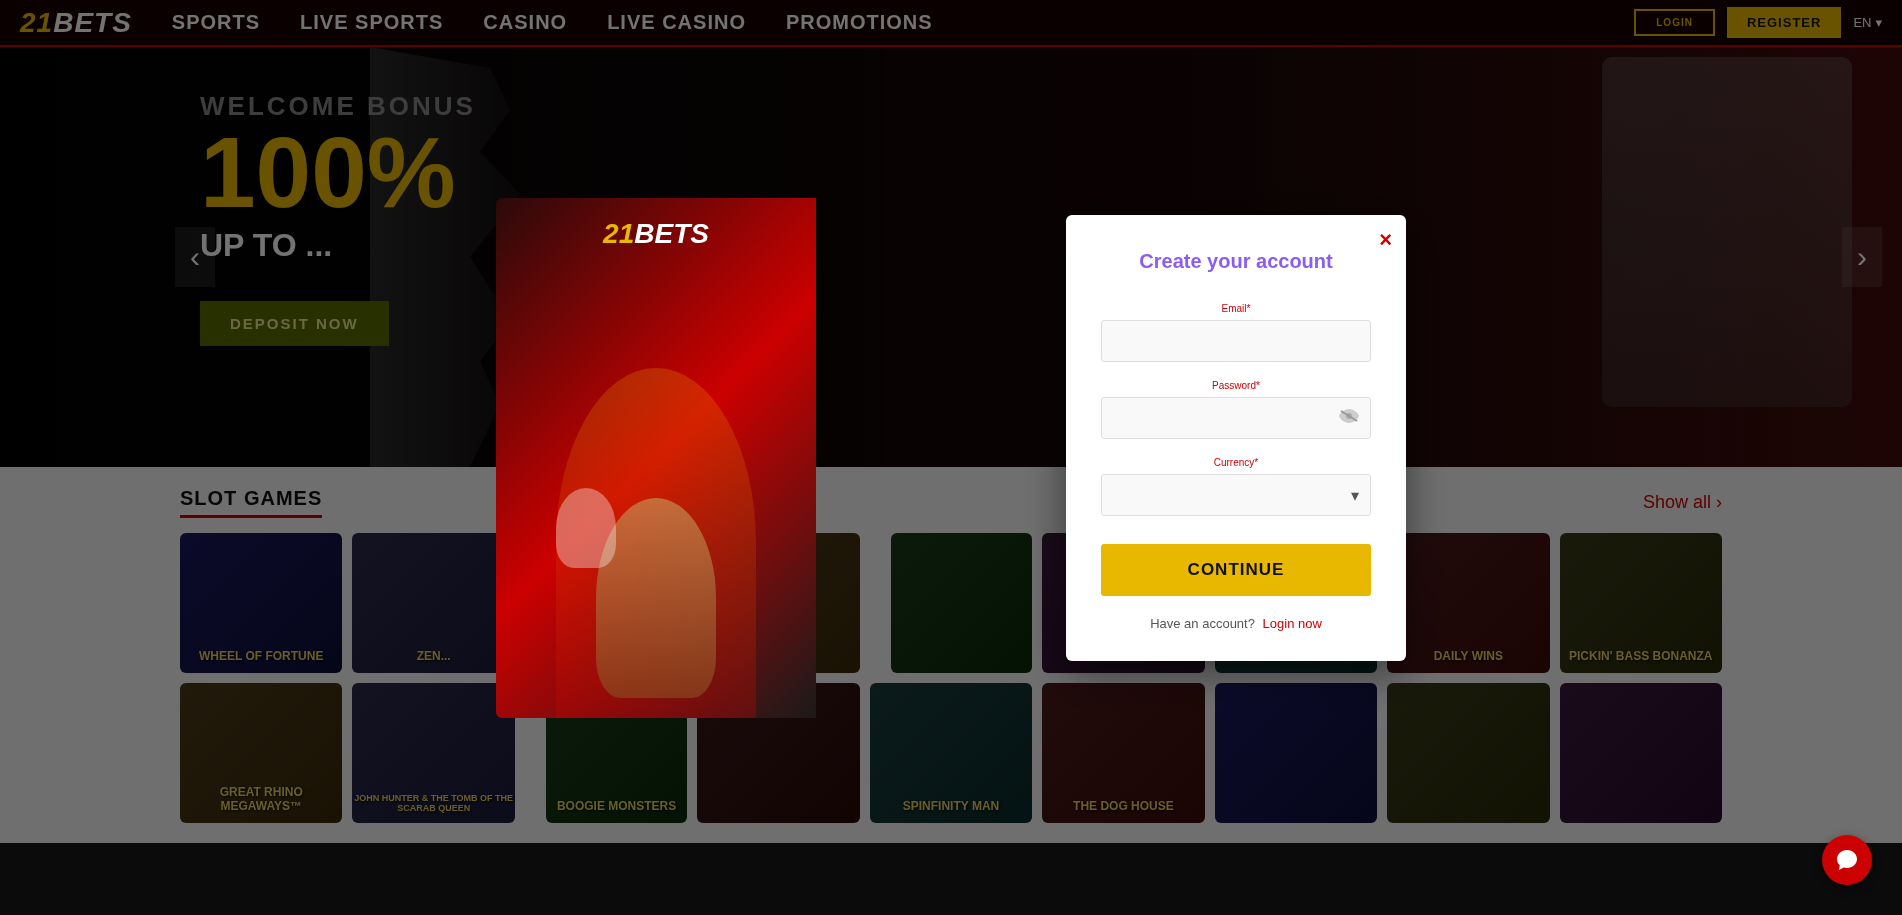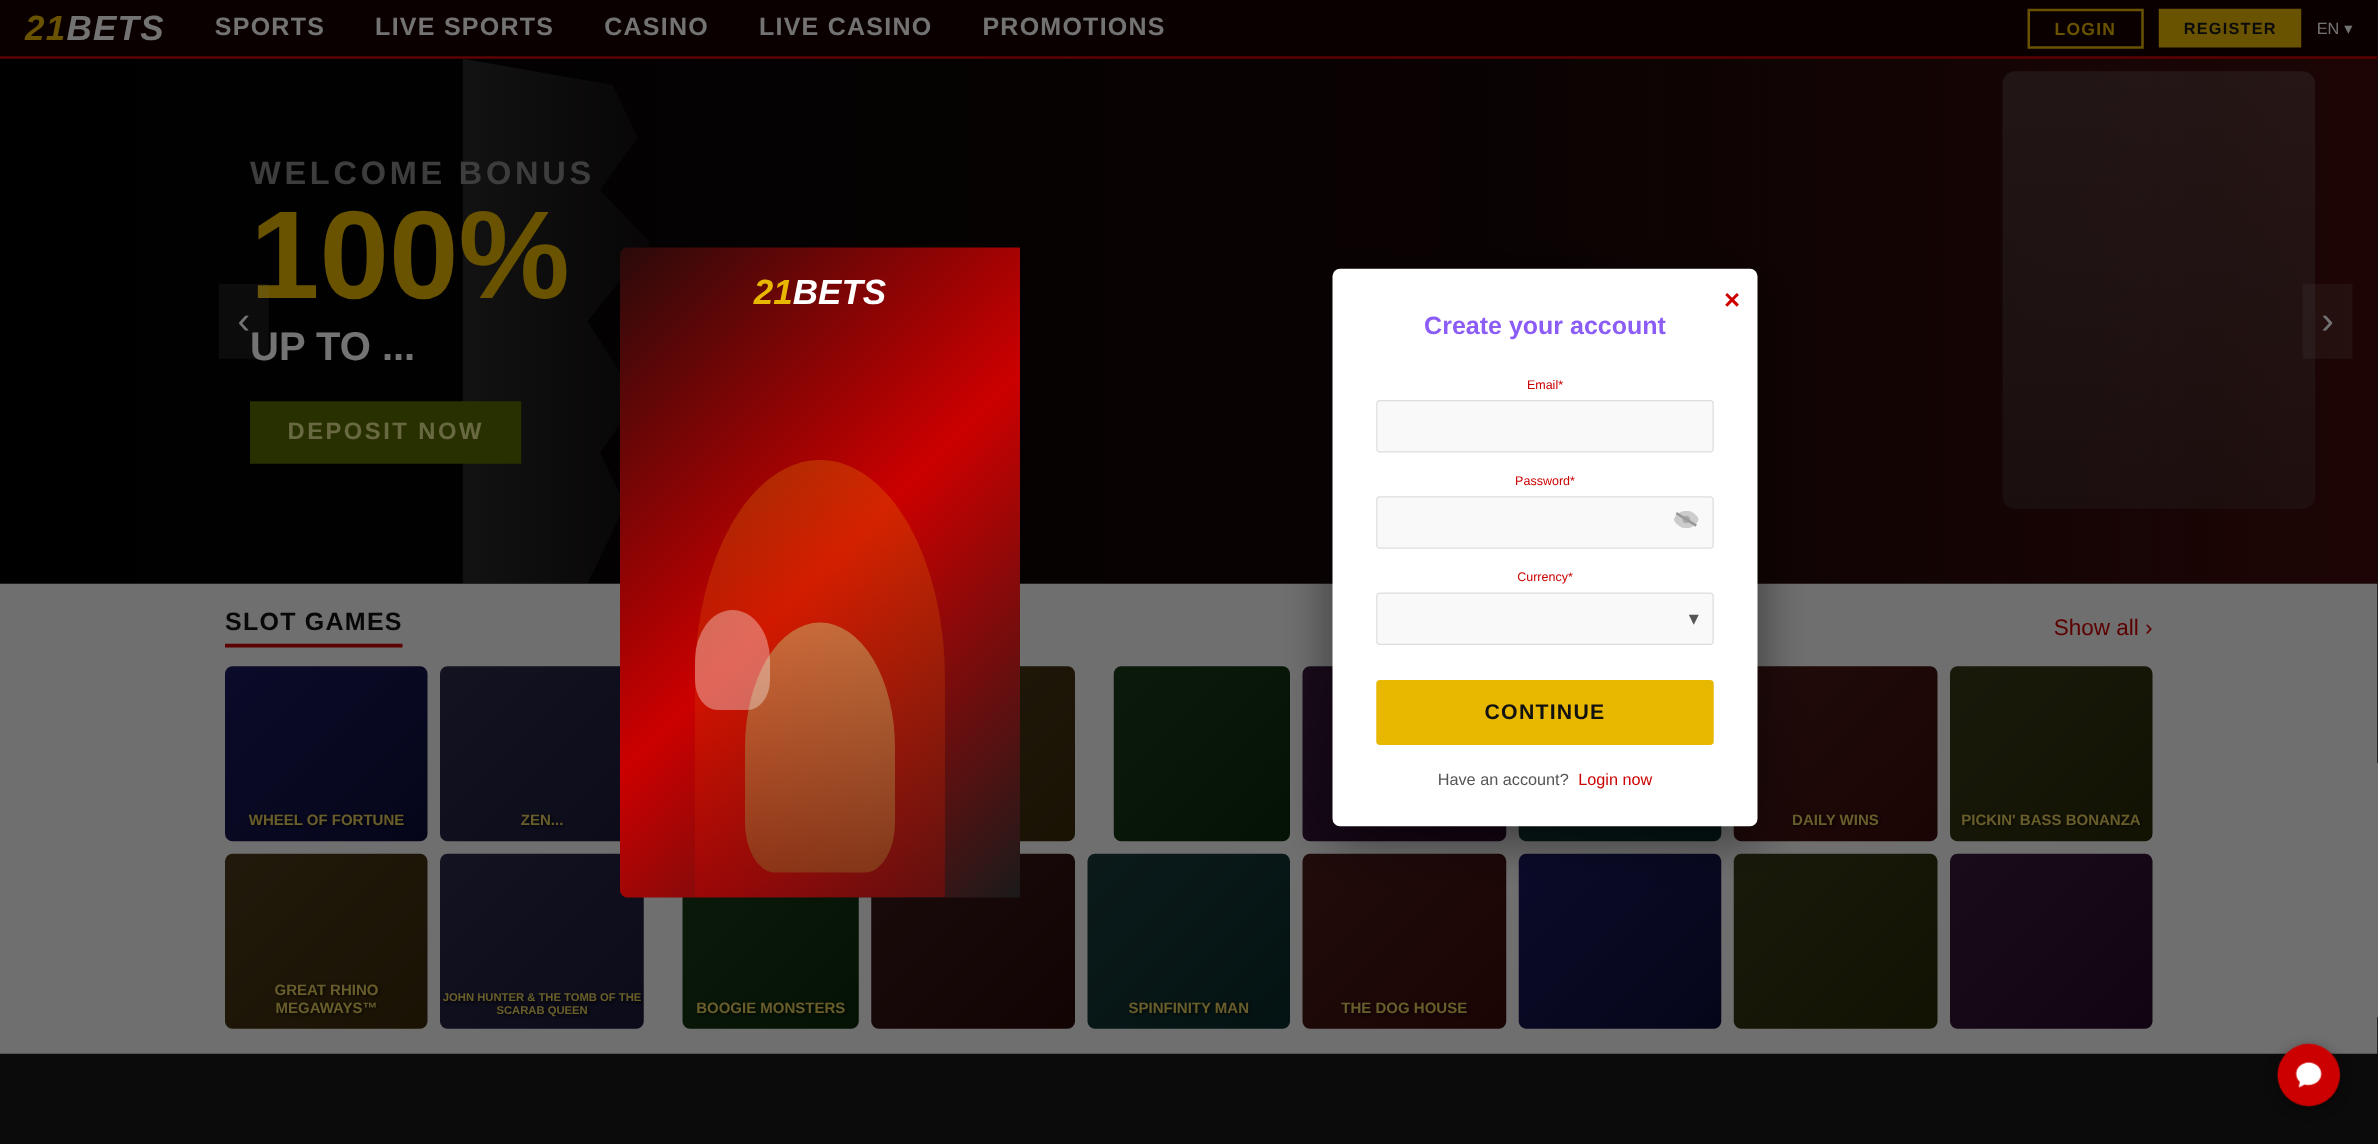--- a/index.html
+++ b/index.html
@@ -46,21 +46,21 @@
     .header-right {
       display: flex;
       align-items: center;
       gap: 12px;
     }
     .btn-login {
       border: 2px solid #e8b800;
       color: #e8b800;
       background: transparent;
       padding: 6px 20px;
-      font-size: 14px;
+      font-size: 10px;
       font-weight: 700;
       cursor: pointer;
       letter-spacing: 1px;
     }
     .btn-register {
       background: #e8b800;
       color: #1a1a1a;
       border: none;
       padding: 8px 20px;
       font-size: 13px;
@@ -86,21 +86,21 @@
     }
     .hero-bg {
       position: absolute;
       inset: 0;
       background: 
         linear-gradient(to right, rgba(0,0,0,0.9) 0%, rgba(0,0,0,0.4) 50%, rgba(0,0,0,0.5) 100%);
     }
     .hero-content {
       position: relative;
       z-index: 2;
-      padding: 76px 200px;
+      padding: 44px 200px;
     }
     .hero-welcome {
       color: #888;
       font-size: 26px;
       font-weight: 700;
       letter-spacing: 3px;
       text-transform: uppercase;
     }
     .hero-percent {
       color: #e8b800;
@@ -113,25 +113,25 @@
       font-size: 32px;
       font-weight: 700;
       text-transform: uppercase;
       margin-top: 5px;
     }
     .btn-deposit {
       background: #5a6a00;
       color: #e8e890;
       border: none;
       padding: 14px 30px;
-      font-size: 19px;
+      font-size: 15px;
       font-weight: 700;
       cursor: pointer;
       letter-spacing: 2px;
-      margin-top: 25px;
+      margin-top: 37px;
       display: inline-block;
     }
     .hero-arrow-left, .hero-arrow-right {
       position: absolute;
       top: 50%;
       transform: translateY(-50%);
       color: white;
       font-size: 30px;
       cursor: pointer;
       z-index: 3;

